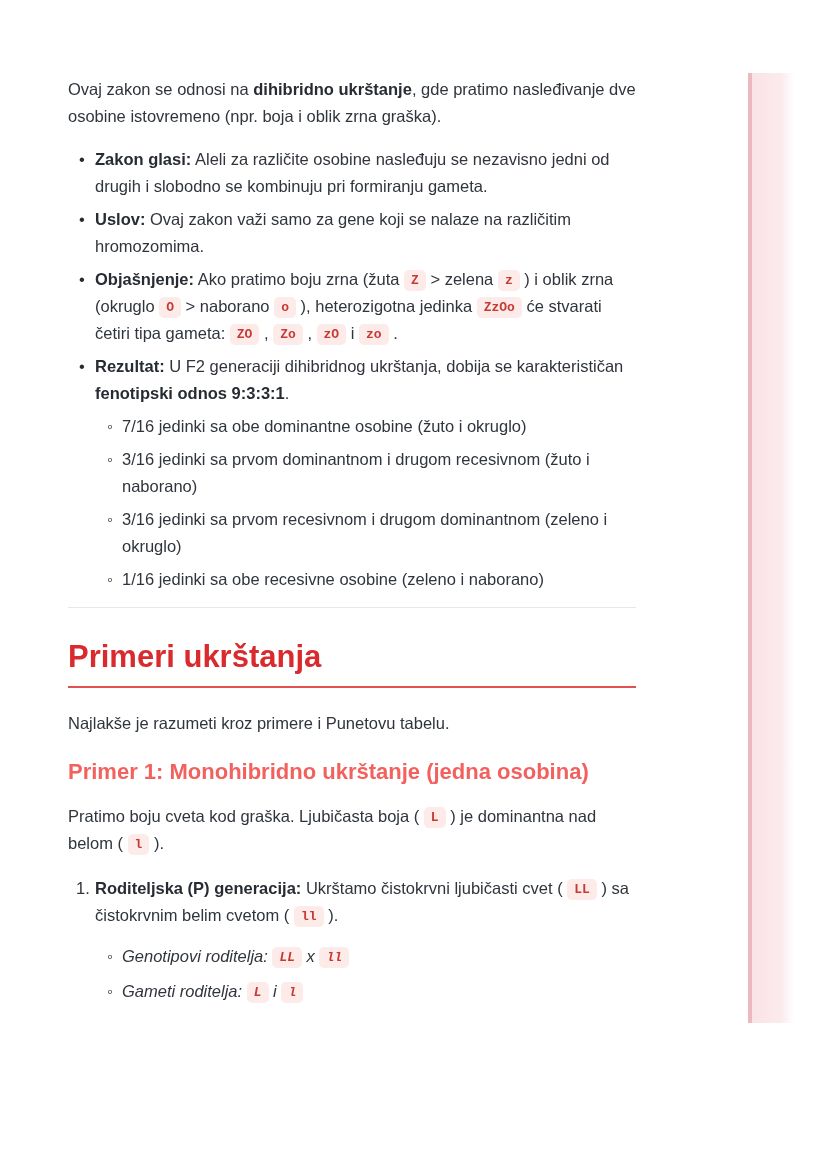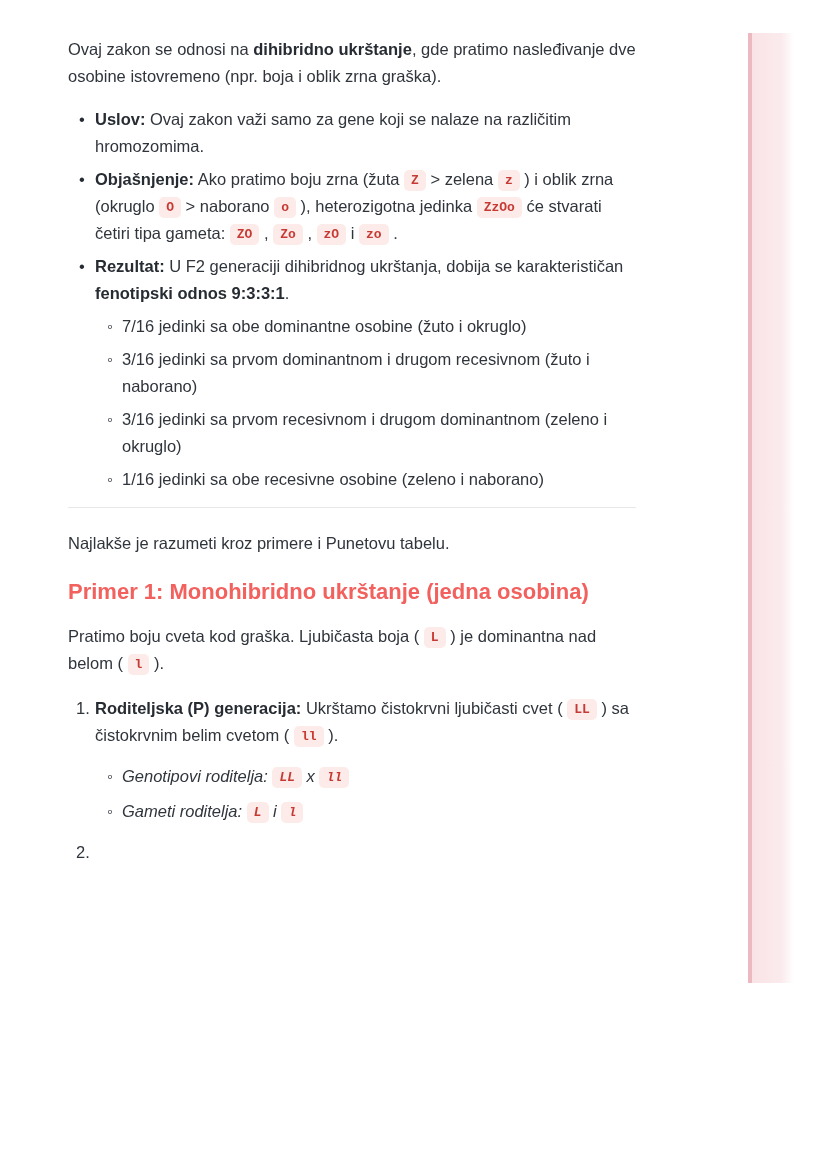--- a/index.html
+++ b/index.html
@@ -4,20 +4,21 @@
 <style>
   html, body { margin: 0; padding: 0; background: #ffffff; }
   .page {
     position: relative;
     width: 828px;
     height: 983px;
     background: #ffffff;
     overflow: hidden;
     font-family: "Liberation Sans", "DejaVu Sans", sans-serif;
     color: #30353c;
+    margin-top: 40px;
   }
   .content {
     position: absolute;
     left: 68px;
     top: 36px;
     width: 568px;
     font-size: 16.5px;
     line-height: 27px;
   }
   p { margin: 0 0 16px 0; }
@@ -110,35 +111,37 @@
 </head>
 <body>
 
 <div class="page">
 
   <div class="content">
 
     <p>Ovaj zakon se odnosi na <strong>dihibridno ukrštanje</strong>, gde pratimo nasleđivanje dve osobine istovremeno (npr. boja i oblik zrna graška).</p>
 
     <ul class="law">
+      <li><strong>Zakon glasi:</strong> Aleli za različite osobine nasleđuju se nezavisno jedni od drugih i slobodno se kombinuju pri formiranju gameta.</li>
       <li><strong>Uslov:</strong> Ovaj zakon važi samo za gene koji se nalaze na različitim hromozomima.</li>
       <li><strong>Objašnjenje:</strong> Ako pratimo boju zrna (žuta <code class="badge">Z</code> &gt; zelena <code class="badge">z</code> ) i oblik zrna (okruglo <code class="badge">O</code> &gt; naborano <code class="badge">o</code> ), heterozigotna jedinka <code class="badge">ZzOo</code> će stvarati četiri tipa gameta: <code class="badge">ZO</code> , <code class="badge">Zo</code> , <code class="badge">zO</code> i <code class="badge">zo</code> .</li>
       <li>
         <span><strong>Rezultat:</strong> U F2 generaciji dihibridnog ukrštanja, dobija se karakterističan <strong>fenotipski odnos 9:3:3:1</strong>.</span>
         <ul class="sub">
           <li>7/16 jedinki sa obe dominantne osobine (žuto i okruglo)</li>
           <li>3/16 jedinki sa prvom dominantnom i drugom recesivnom (žuto i naborano)</li>
           <li>3/16 jedinki sa prvom recesivnom i drugom dominantnom (zeleno i okruglo)</li>
           <li>1/16 jedinki sa obe recesivne osobine (zeleno i naborano)</li>
         </ul>
       </li>
     </ul>
 
     <hr class="divider">
 
+    <h1 class="section-title">Primeri ukrštanja</h1>
 
     <p class="lead">Najlakše je razumeti kroz primere i Punetovu tabelu.</p>
 
     <h2 class="example-title">Primer 1: Monohibridno ukrštanje (jedna osobina)</h2>
 
     <p class="example-intro">Pratimo boju cveta kod graška. Ljubičasta boja ( <code class="badge">L</code> ) je dominantna nad belom ( <code class="badge">l</code> ).</p>
 
     <ol class="steps">
       <li class="step">
         <span class="step-num">1.</span>

